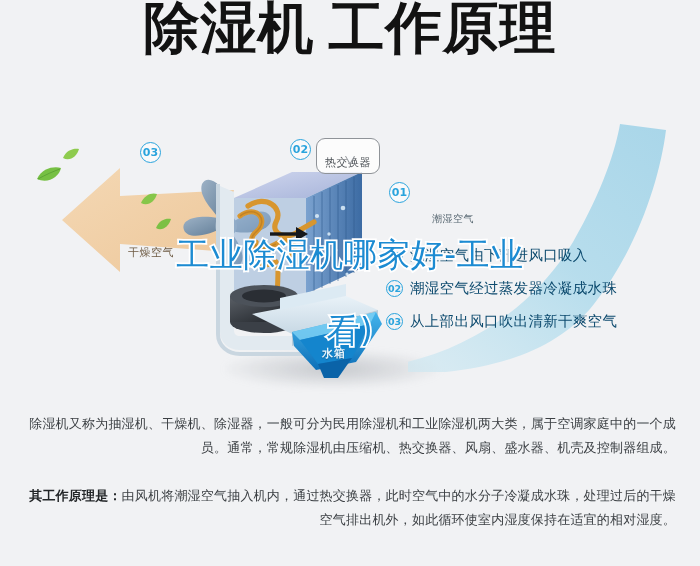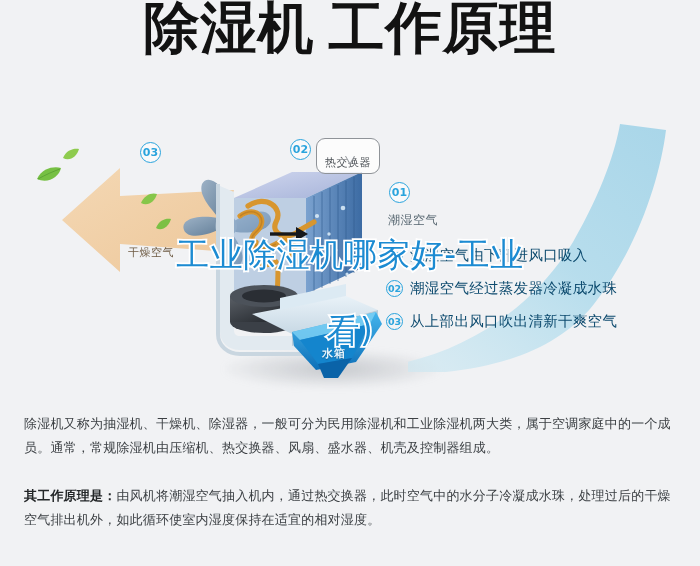--- a/index.html
+++ b/index.html
@@ -160,23 +160,24 @@
     position: absolute;
     left: -4px; top: -9px;
     width: 0; height: 0;
     border-left: 4px solid transparent;
     border-right: 4px solid transparent;
     border-top: 7px solid #fbfcfd;
   }
 
   .air-label {
     position: absolute;
-    font-size: 12px;
+    font-size: 10px;
     letter-spacing: 0.5px;
     white-space: nowrap;
+    margin-left: 44px;
   }
   #label-humid { left: 388px; top: 94px; color: #55656f; }
 
   
   .legend {
     position: absolute;
     left: 386px;
     top: 246px;
     width: 300px;
   }
@@ -238,20 +239,21 @@
     width: 700px;
     padding: 0 24px;
     box-sizing: border-box;
   }
   .desc p {
     margin: 0 0 6px 0;
     font-size: 13px;
     line-height: 24px;
     color: #3c4044;
     letter-spacing: 0.2px;
+    text-align: right;
   }
   .desc .para2 { margin-top: 24px; }
   .desc .lead { font-weight: bold; color: #232628; }
 </style>
 </head>
 <body>
 
 <div id="page">
 
   <div class="title-band">

